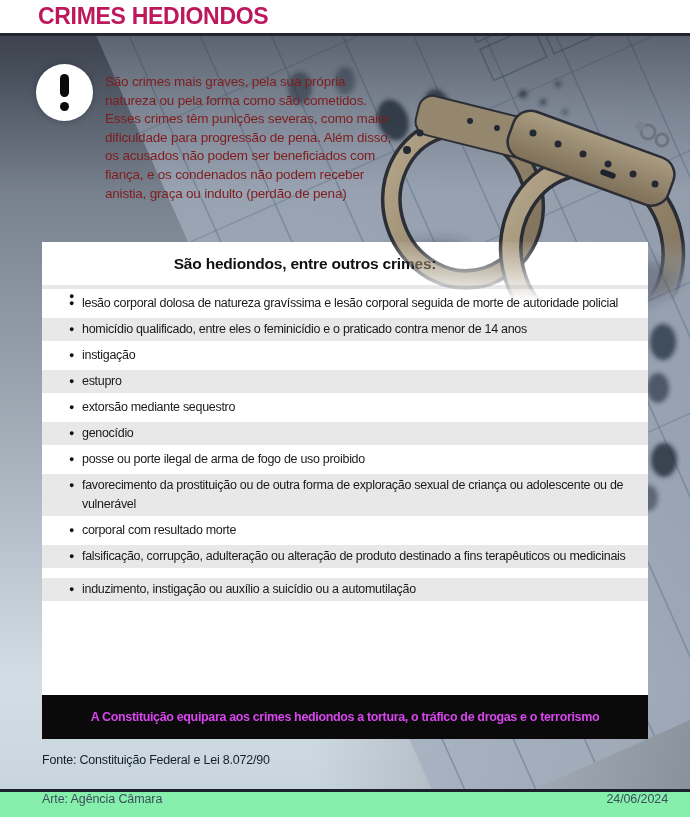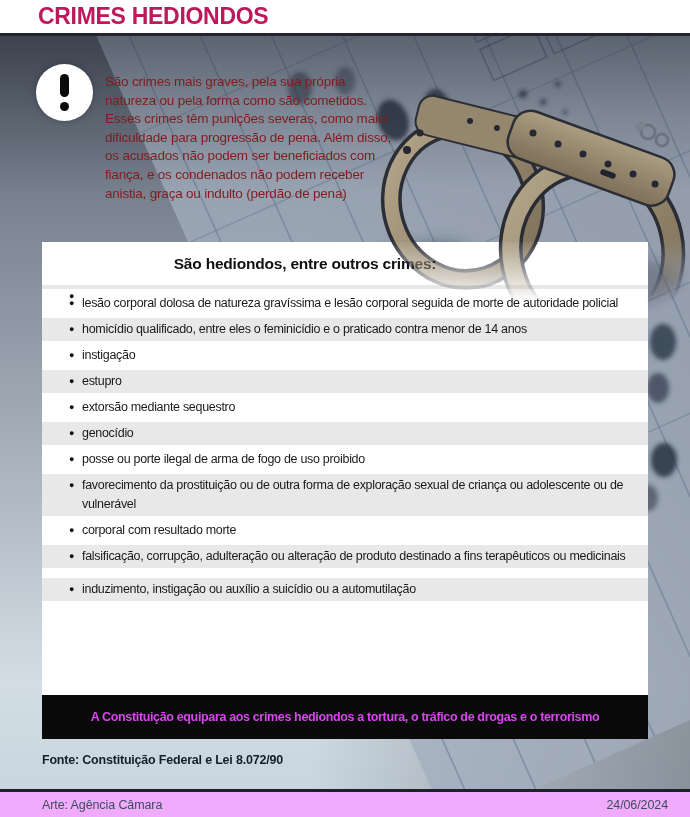--- a/index.html
+++ b/index.html
@@ -59,26 +59,26 @@
     position:absolute;left:42px;top:695px;width:606px;height:44px;
     background:#0a0a0a;z-index:4;overflow:hidden;
     display:flex;align-items:center;justify-content:center;
   }
   .black-bar span{
     color:#d946ef;font-weight:bold;font-size:12.5px;letter-spacing:-0.35px;white-space:nowrap;
   }
   
   .source-line{
     position:absolute;left:42px;top:753px;z-index:4;
-    font-size:12.5px;font-weight:bold;color:#10202e;letter-spacing:-0.2px;
+    font-size:12.5px;font-weight:normal;color:#10202e;letter-spacing:-0.2px;
   }
   
   .footer{
-    position:absolute;left:0;top:792px;width:690px;height:25px;background:#f0abfc;
-    display:flex;align-items:center;justify-content:space-between;
+    position:absolute;left:0;top:792px;width:690px;height:25px;background:#86efac;
+    display:flex;align-items:flex-start;justify-content:space-between;
     box-sizing:border-box;padding:0 22px 0 42px;
   }
   .footer span{font-size:12.5px;color:#3c4d5c;letter-spacing:-0.1px;}
 </style>
 </head>
 <body>
 
 <div class="page-title">CRIMES HEDIONDOS</div>
 
 <div class="photo">

